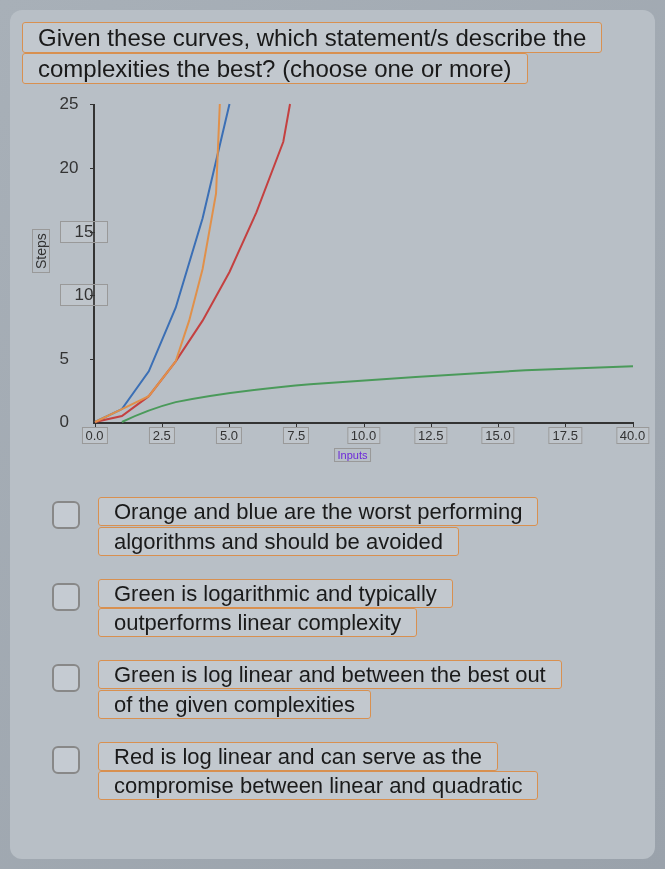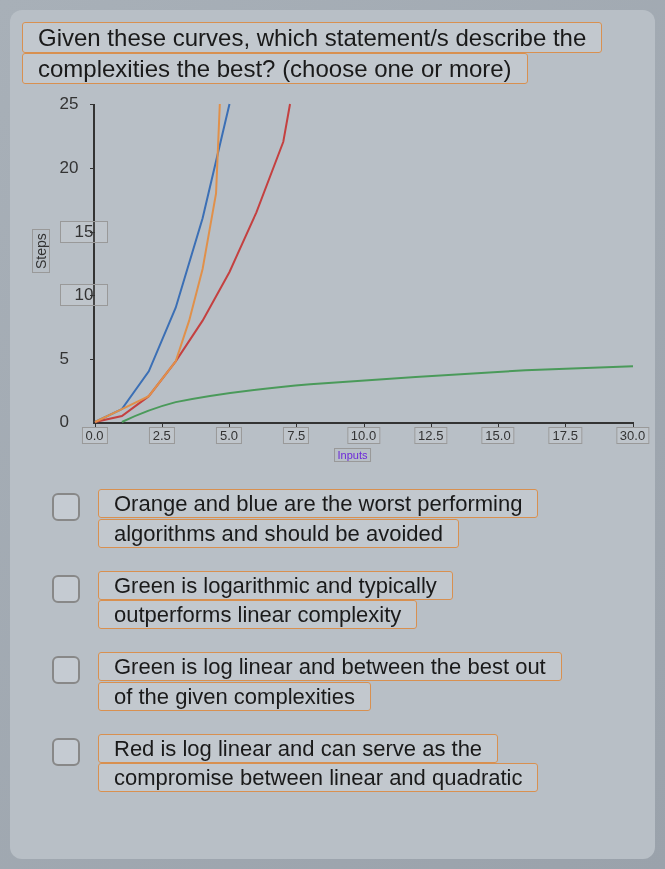--- a/index.html
+++ b/index.html
@@ -110,21 +110,21 @@
       background: #333;
     }
     .tick-mark-x {
       position: absolute;
       bottom: -5px;
       width: 1px;
       height: 5px;
       background: #333;
     }
     .options {
-      margin-top: 25px;
+      margin-top: 33px;
       padding-left: 30px;
     }
     .option {
       display: flex;
       align-items: flex-start;
       margin-bottom: 22px;
       gap: 18px;
     }
     .checkbox {
       width: 28px;
@@ -177,21 +177,21 @@
       <div class="x-tick boxed" style="left:37.5%">7.5</div>
       <div class="tick-mark-x" style="left:37.5%"></div>
       <div class="x-tick boxed" style="left:50%">10.0</div>
       <div class="tick-mark-x" style="left:50%"></div>
       <div class="x-tick boxed" style="left:62.5%">12.5</div>
       <div class="tick-mark-x" style="left:62.5%"></div>
       <div class="x-tick boxed" style="left:75%">15.0</div>
       <div class="tick-mark-x" style="left:75%"></div>
       <div class="x-tick boxed" style="left:87.5%">17.5</div>
       <div class="tick-mark-x" style="left:87.5%"></div>
-      <div class="x-tick boxed" style="left:100%">30.0</div>
+      <div class="x-tick boxed" style="left:100%">40.0</div>
       <div class="tick-mark-x" style="left:100%"></div>
 
       <svg viewBox="0 0 540 320" preserveAspectRatio="none">
 
         <path d="M 27 320 Q 54 307 81 300 Q 135 289 216 282 Q 324 274 432 268 L 540 264" stroke="#4a9a5a" stroke-width="2" fill="none"></path>
 
         <path d="M 0 320 L 27 307 L 54 269 L 81 205 L 108 115 L 135 0" stroke="#3b6fb5" stroke-width="2" fill="none"></path>
 
         <path d="M 0 320 L 27 314 L 54 294 L 81 259 L 108 218 L 135 169 L 162 109 L 189 38 L 195.75 0" stroke="#c44040" stroke-width="2" fill="none"></path>
 

